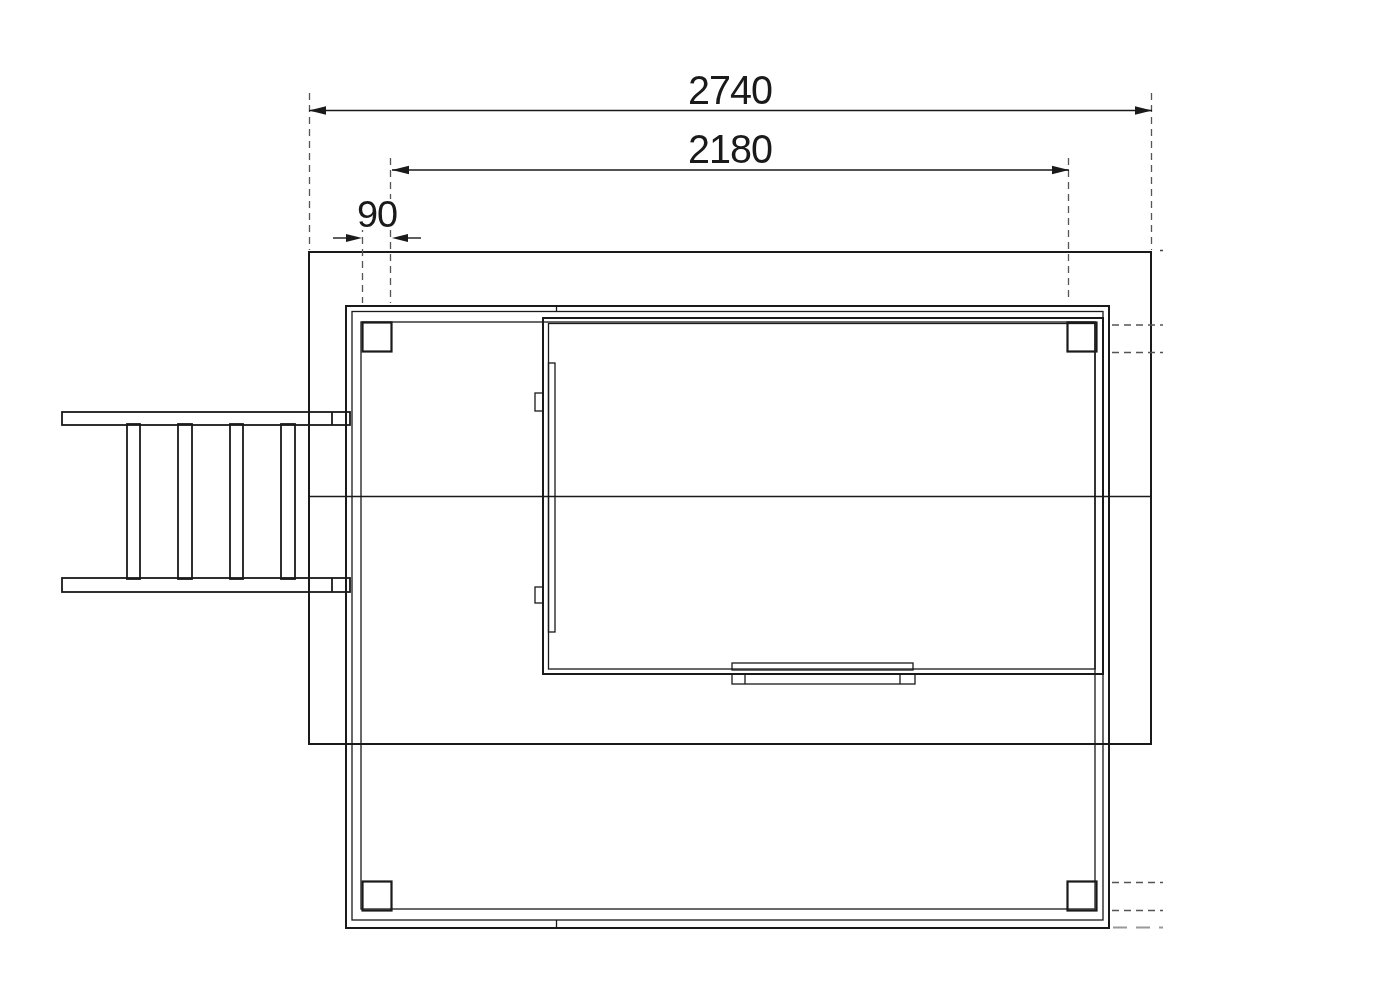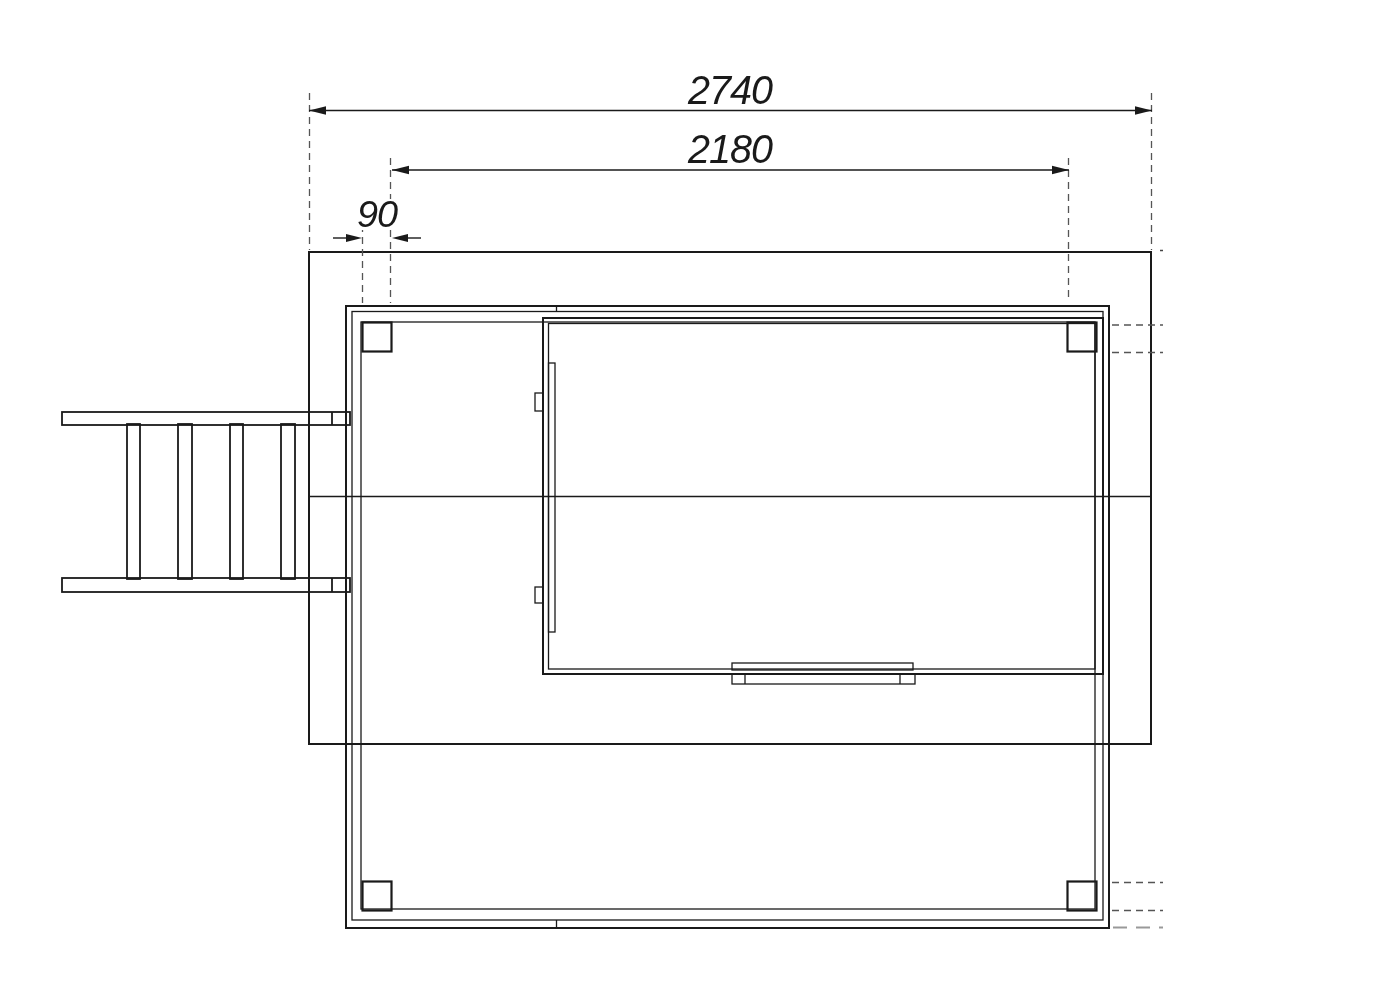--- a/index.html
+++ b/index.html
@@ -7,21 +7,20 @@
     padding: 0;
     background: #ffffff;
   }
   #stage {
     position: relative;
     width: 1163px;
     height: 1001px;
     background: #ffffff;
     font-family: "Liberation Sans", sans-serif;
     overflow: hidden;
-    font-style: italic;
   }
   svg { display: block; }
   .outline     { fill: none; stroke: #1a1a1a; stroke-width: 2; }
   .outline-thk { fill: none; stroke: #1a1a1a; stroke-width: 2.2; }
   .thin        { fill: none; stroke: #1a1a1a; stroke-width: 1.3; }
   .mid         { fill: none; stroke: #1a1a1a; stroke-width: 1.5; }
   .ladder-ln   { fill: none; stroke: #1a1a1a; stroke-width: 1.8; }
   .ladder-rail { fill: #ffffff; stroke: #1a1a1a; stroke-width: 1.8; }
   .dimline     { fill: none; stroke: #1a1a1a; stroke-width: 1.4; }
   .arrow       { fill: #1a1a1a; stroke: none; }

